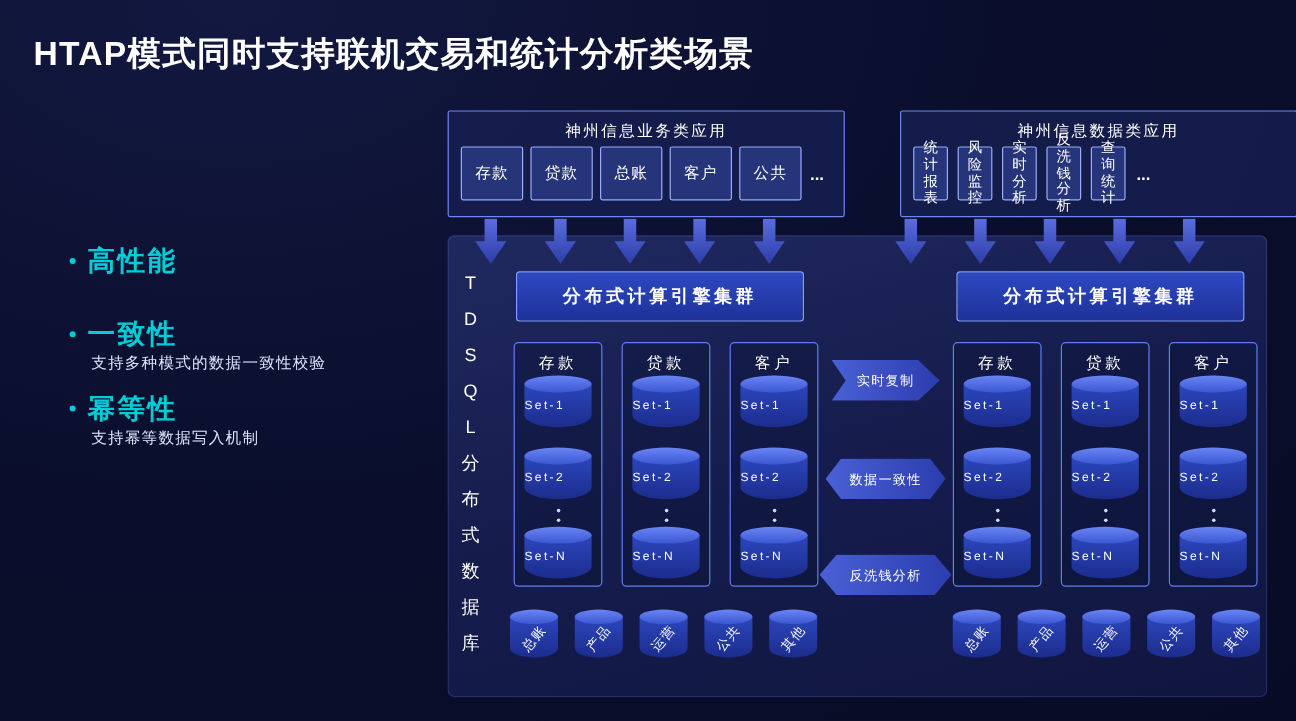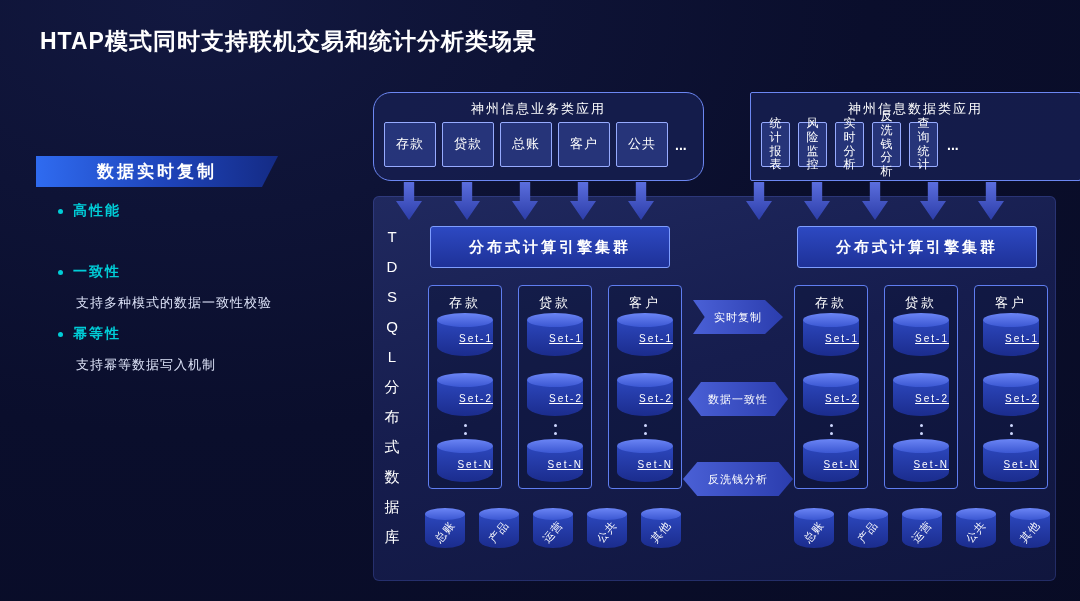--- a/index.html
+++ b/index.html
@@ -3,39 +3,39 @@
 <meta charset="utf-8">
 <style>
   * { margin:0; padding:0; box-sizing:border-box; }
   html,body { background:#05081c; }
   .slide {
     position:relative; width:1080px; height:601px; overflow:hidden;
     font-family:"Liberation Sans","DejaVu Sans",sans-serif; color:#fff;
     background: radial-gradient(130% 150% at 18% 0%, #121840 0%, var(--background,#0a0e2c) 48%, #080b24 100%);
   }
   
-  .title { position:absolute; left:40px; top:26px; font-size:23px; font-weight:700; letter-spacing:1px; }
+  .title { position:absolute; left:28px; top:26px; font-size:28px; font-weight:700; letter-spacing:1px; }
   
   .banner {
     position:absolute; left:36px; top:156px; width:242px; height:31px;
     background:linear-gradient(90deg,#2f6bf0 0%,#1e43b8 55%,#142b85 100%);
     clip-path:polygon(0 0,100% 0,calc(100% - 16px) 100%,0 100%);
     display:flex; align-items:center; justify-content:center;
     font-size:17px; font-weight:700; letter-spacing:3px;
   }
   .bullet-head { position:absolute; left:58px; display:flex; align-items:center; gap:10px;
-    color:var(--accent-cyan,#00cdd7); font-size:14px; font-weight:700; letter-spacing:2px; }
+    color:var(--accent-cyan,#00cdd7); font-size:23px; font-weight:700; letter-spacing:2px; }
   .bullet-dot { width:5px; height:5px; border-radius:50%; background:var(--accent-cyan,#00cdd7); flex:0 0 auto; }
   .b1{top:202px} .b2{top:263px} .b3{top:325px}
   .bullet-desc { position:absolute; left:76px; color:#dde3f8; font-size:13px; letter-spacing:1px; }
   .d1{top:233px} .d2{top:294px} .d3{top:356px}
   
   .app-box { position:absolute; top:92px; width:331px; height:89px; z-index:2;
     border:1px solid var(--border-blue,#6c87f2); border-radius:2px; background:rgba(22,30,80,0.85); }
-  .app-box.business { left:373px;border-radius:18px; } .app-box.data { left:724px;margin-left:26px; }
+  .app-box.business { left:373px; } .app-box.data { left:724px;margin-left:26px; }
   .app-title { text-align:center; font-size:13px; letter-spacing:2px; padding-top:7px; }
   .app-items { position:absolute; left:10px; right:5px; top:29px; display:flex; gap:6px; align-items:center; }
   .app-item { width:52px; height:45px; border:1px solid #97abff; border-radius:2px;
     background:rgba(52,72,160,0.55); display:flex; align-items:center; justify-content:center;
     font-size:13px; letter-spacing:1px; text-align:center; line-height:1.15; }
   .data .app-items { gap:8px; }
   .data .app-item { width:29px; font-size:12px; letter-spacing:0; padding:2px; }
   .app-more { font-size:14px; font-weight:700; margin-left:1px; }
   
   .down-arrow { position:absolute; top:182px; width:26px; height:38px; z-index:4; display:block;
@@ -54,21 +54,21 @@
   
   .db-group { position:absolute; top:89px; width:74px; height:204px; border:1px solid #5f7df0;
     border-radius:4px; background:rgba(10,16,50,0.35); }
   .g1{left:55px} .g2{left:145px} .g3{left:235px} .g4{left:421px} .g5{left:511px} .g6{left:601px}
   .db-group-label { text-align:center; padding-top:8px; font-size:13px; letter-spacing:3px; }
   .cyl { position:absolute; left:8px; width:56px; height:36px;
     background:linear-gradient(180deg,#2c47bd 0%,#1b2c8d 100%);
     border-radius:0 0 28px 28px / 0 0 10px 10px; }
   .cyl::before { content:""; position:absolute; left:0; top:-7px; width:56px; height:14px; border-radius:50%;
     background:linear-gradient(180deg,#6b85f5 0%,#3b57d2 100%); }
-  .cyl .cyl-label { position:absolute; left:0; right:0; top:13px; text-align:right; font-size:10px; letter-spacing:2px;text-decoration:underline; }
+  .cyl .cyl-label { position:absolute; left:0; right:0; top:13px; text-align:left; font-size:10px; letter-spacing:2px; }
   .cyl.s1{top:34px} .cyl.s2{top:94px} .cyl.sn{top:160px}
   .vdots { position:absolute; left:0; right:0; top:138px; display:flex; flex-direction:column; align-items:center; gap:5px; }
   .vdots i { width:3px; height:3px; border-radius:50%; background:#cfd8ff; }
   
   .flow { position:absolute; height:34px; color:#fff; font-size:11px; letter-spacing:1px;
     background:linear-gradient(90deg,#4a60d6 0%,#2b3dae 100%);
     display:flex; align-items:center; justify-content:center; text-align:center; }
   .flow.f1 { left:320px; top:104px; width:90px;
     clip-path:polygon(0 0,80% 0,100% 50%,80% 100%,0 100%,13% 50%); }
   .flow.f2 { left:315px; top:186px; width:100px;
@@ -84,23 +84,20 @@
   .bcyl .blabel { position:absolute; left:50%; top:52%; transform:translate(-50%,-50%) rotate(-50deg);
     font-size:11px; letter-spacing:1px; white-space:nowrap; }
 </style>
 </head>
 <body>
 
 <div class="slide">
 
   <div class="title">HTAP模式同时支持联机交易和统计分析类场景</div>
 
-  <div class="banner">
-    <span>数据实时复制</span>
-  </div>
 
   <div class="bullet-head b1">
     <i class="bullet-dot"></i>
     <span>高性能</span>
   </div>
 
   <div class="bullet-head b2">
     <i class="bullet-dot"></i>
     <span>一致性</span>
   </div>

